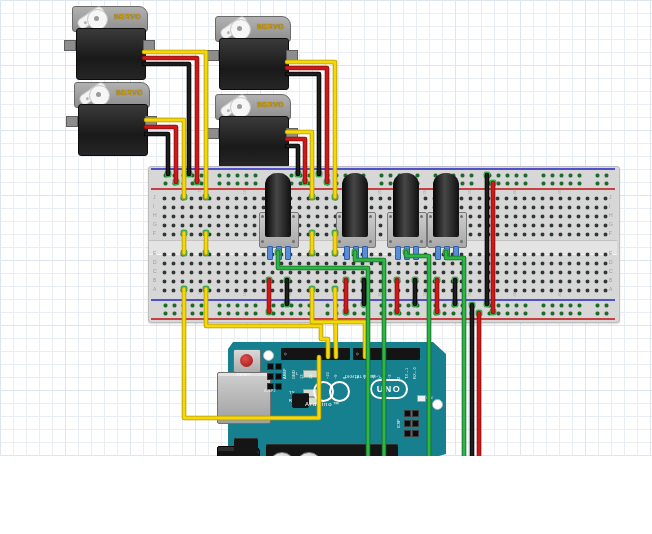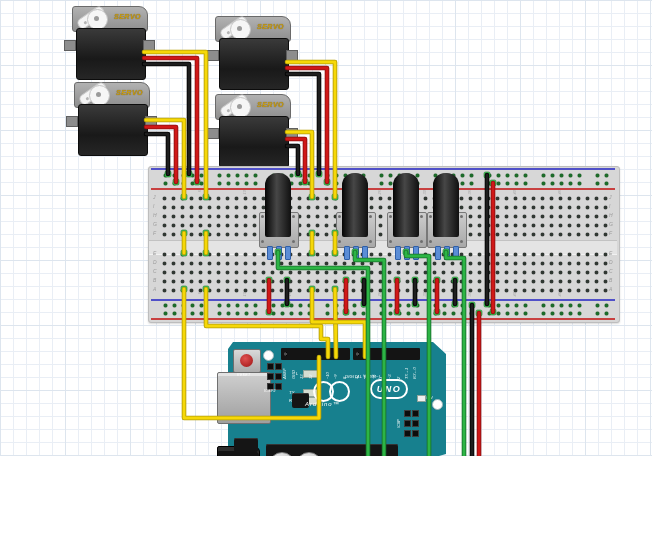--- a/index.html
+++ b/index.html
@@ -2,21 +2,21 @@
 <html><head>
 <meta charset="utf-8">
 <style>
   html,body{margin:0;padding:0;background:#fff;font-family:"Liberation Sans",sans-serif;}
   .scene{position:relative;width:652px;height:456px;overflow:hidden;
     background-image:
       linear-gradient(#dde5ee 1px,transparent 1px),
       linear-gradient(90deg,#dde5ee 1px,transparent 1px),
       linear-gradient(#e9eef5 1px,transparent 1px),
       linear-gradient(90deg,#e9eef5 1px,transparent 1px);
-    background-size:65px 65px,65px 65px,13px 13px,13px 13px;font-style:italic;}
+    background-size:65px 65px,65px 65px,13px 13px,13px 13px;}
   .abs{position:absolute;}
 
   
   .breadboard{left:148px;top:166px;width:470px;height:155px;background:#d7d7d7;
     border:1px solid #bdbdbd;border-radius:3px;box-shadow:0 1px 2px rgba(0,0,0,.15);}
   .bb-line{position:absolute;left:2px;width:464px;height:2px;}
   .bb-line.blue{background:#5050c8;}
   .bb-line.red{background:#c84040;}
   .bb-rail-row{position:absolute;left:12px;width:450px;height:9px;
     background-image:

